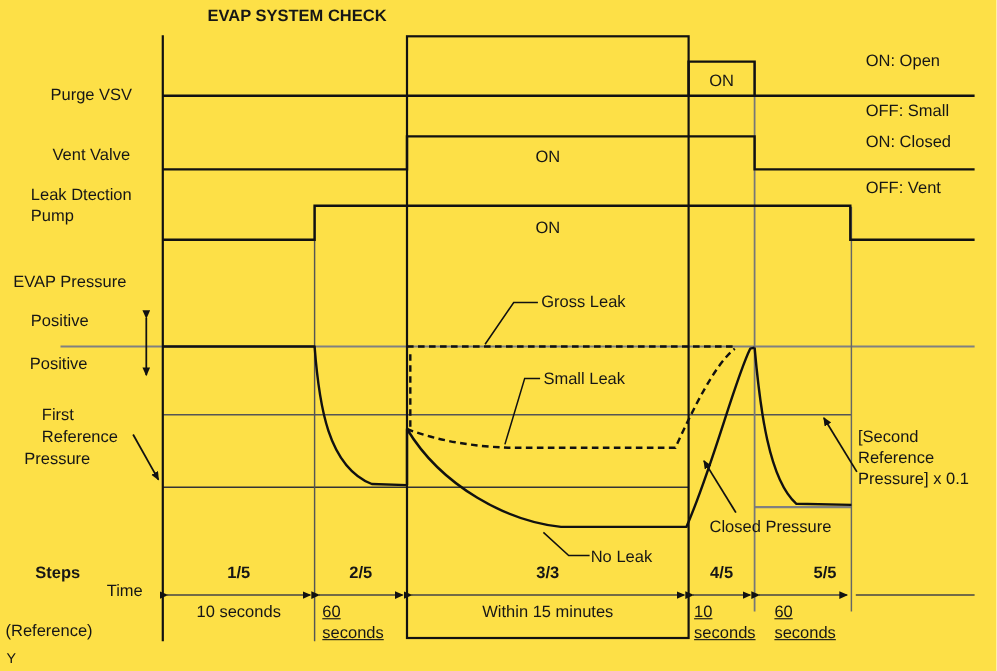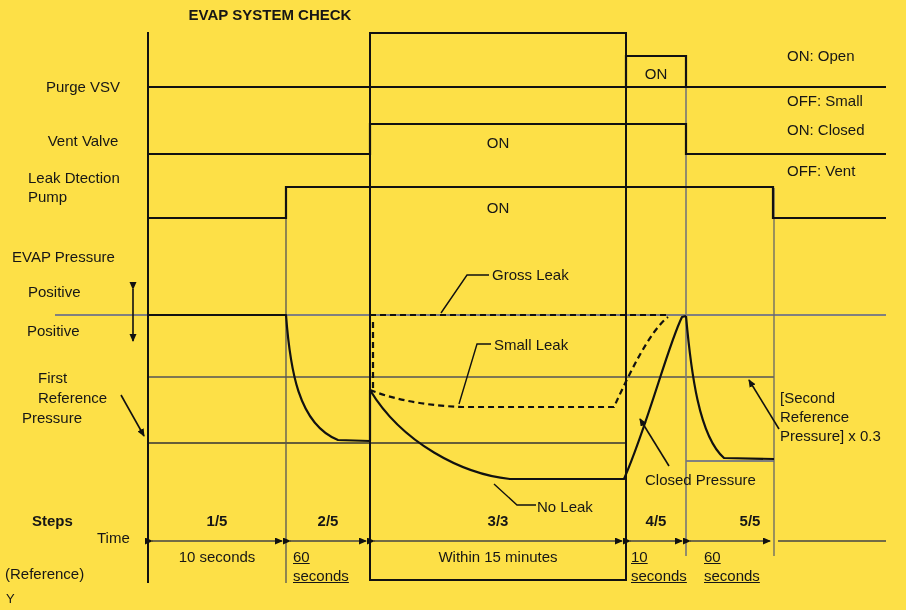--- a/index.html
+++ b/index.html
@@ -93,21 +93,21 @@
   <div class="lbl" style="left:38px;top:368px">First</div>
   <div class="lbl" style="left:38px;top:388px">Reference</div>
   <div class="lbl" style="left:22px;top:408px">Pressure</div>
 
   <div class="lbl" style="left:492px;top:265px">Gross Leak</div>
   <div class="lbl" style="left:494px;top:335px">Small Leak</div>
   <div class="lbl" style="left:537px;top:497px">No Leak</div>
   <div class="lbl" style="left:645px;top:470px">Closed Pressure</div>
   <div class="lbl" style="left:780px;top:388px">[Second</div>
   <div class="lbl" style="left:780px;top:407px">Reference</div>
-  <div class="lbl" style="left:780px;top:426px">Pressure] x 0.3</div>
+  <div class="lbl" style="left:780px;top:426px">Pressure] x 0.1</div>
 
   <div class="lbl b" style="left:32px;top:511px">Steps</div>
   <div class="lbl" style="left:97px;top:528px">Time</div>
   <div class="lbl" style="left:5px;top:564px">(Reference)</div>
 
   <div class="lbl b ctr" style="left:148px;top:511px;width:138px">1/5</div>
   <div class="lbl b ctr" style="left:286px;top:511px;width:84px">2/5</div>
   <div class="lbl b ctr" style="left:370px;top:511px;width:256px">3/3</div>
   <div class="lbl b ctr" style="left:626px;top:511px;width:60px">4/5</div>
   <div class="lbl b ctr" style="left:706px;top:511px;width:88px">5/5</div>

